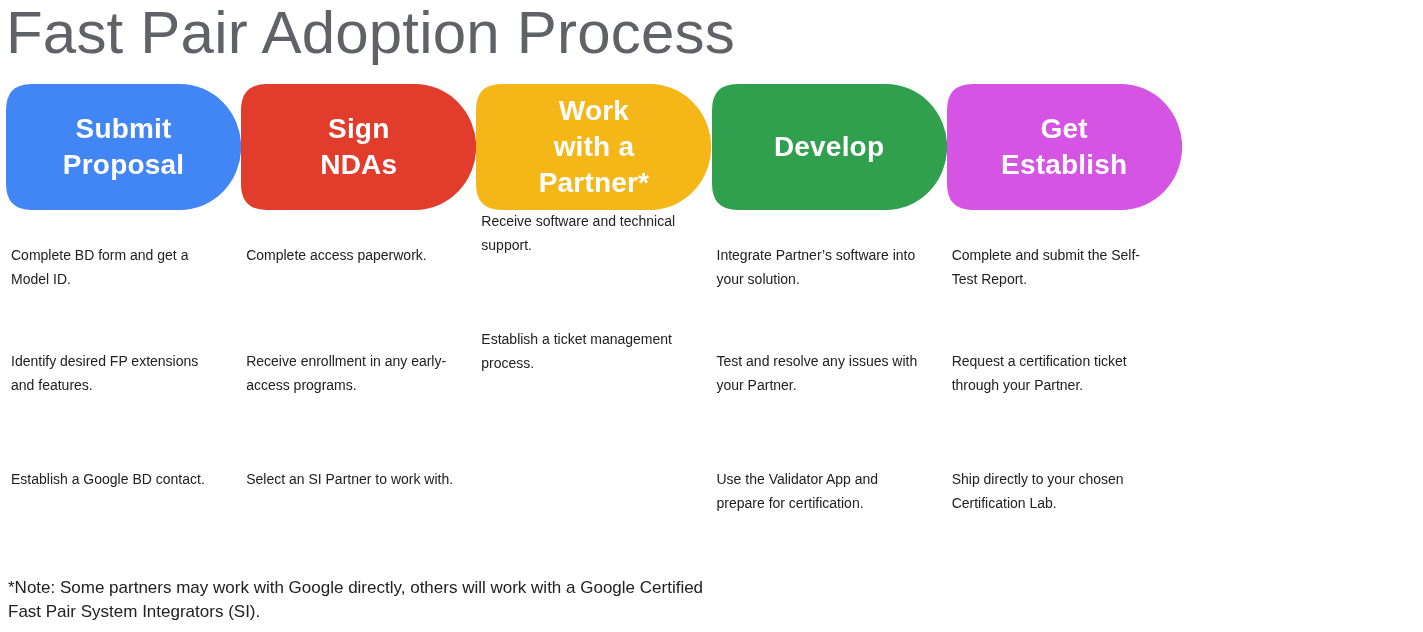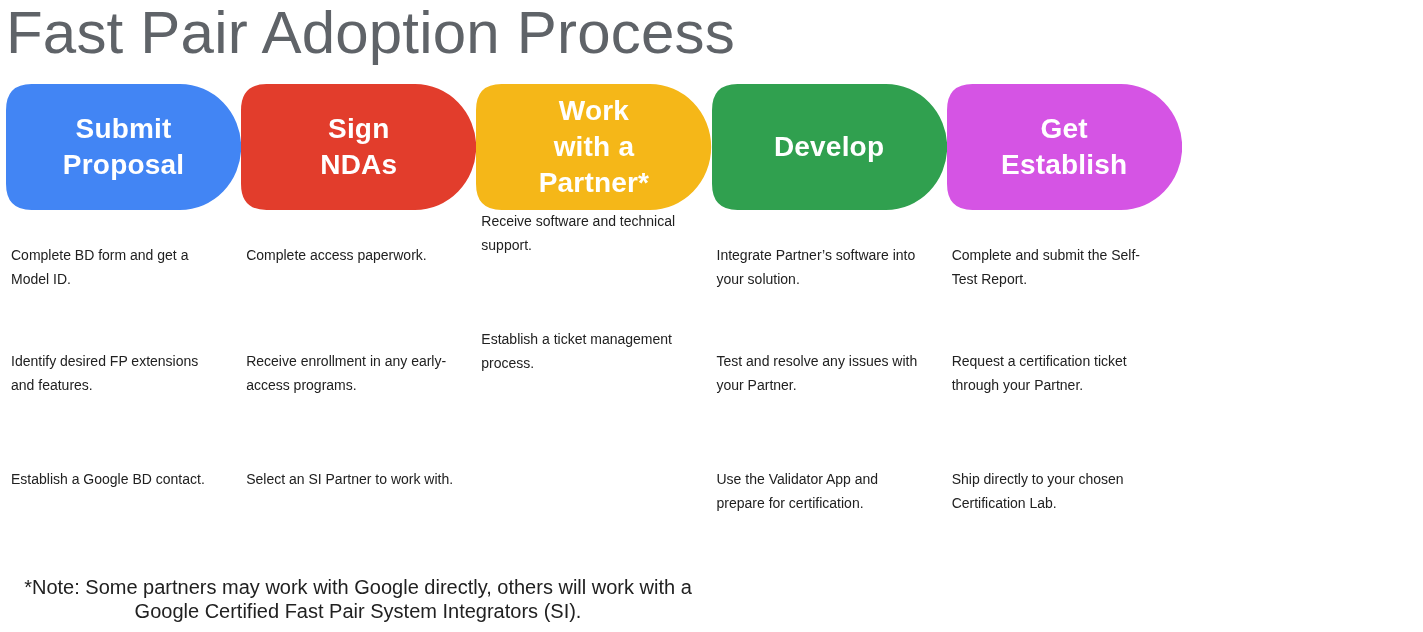--- a/index.html
+++ b/index.html
@@ -62,24 +62,23 @@
     font-size: 14px;
     line-height: 23.5px;
     color: #212121;
   }
   .cell-1 { margin-top: 34px; height: 106px; }
   .cell-2 { height: 118px; }
   .cell-3 { min-height: 88px; }
   .footnote {
     margin: 20px 0 0 8px;
     max-width: 700px;
-    font-size: 20px;
+    font-size: 17px;
     line-height: 23.5px;
     color: #212121;
-    text-align: center;
   }
 </style>
 </head>
 <body>
 
 <div class="page">
 
   <h1 class="page-title">Fast Pair Adoption Process</h1>
 
   <div class="process-row">

